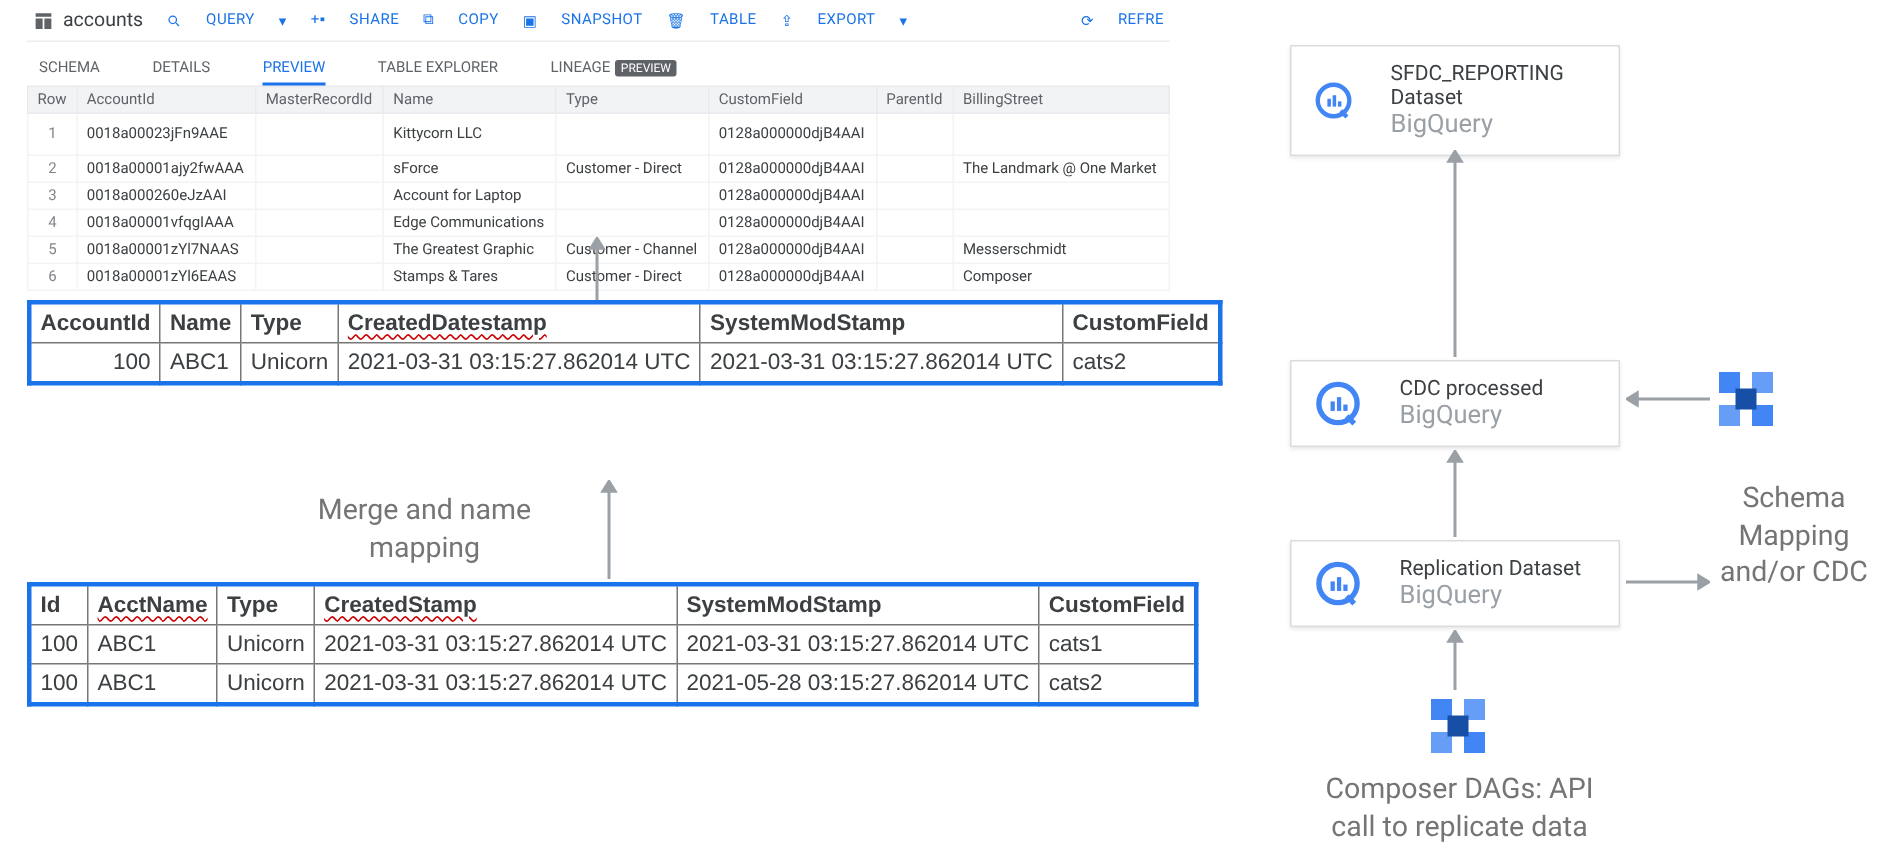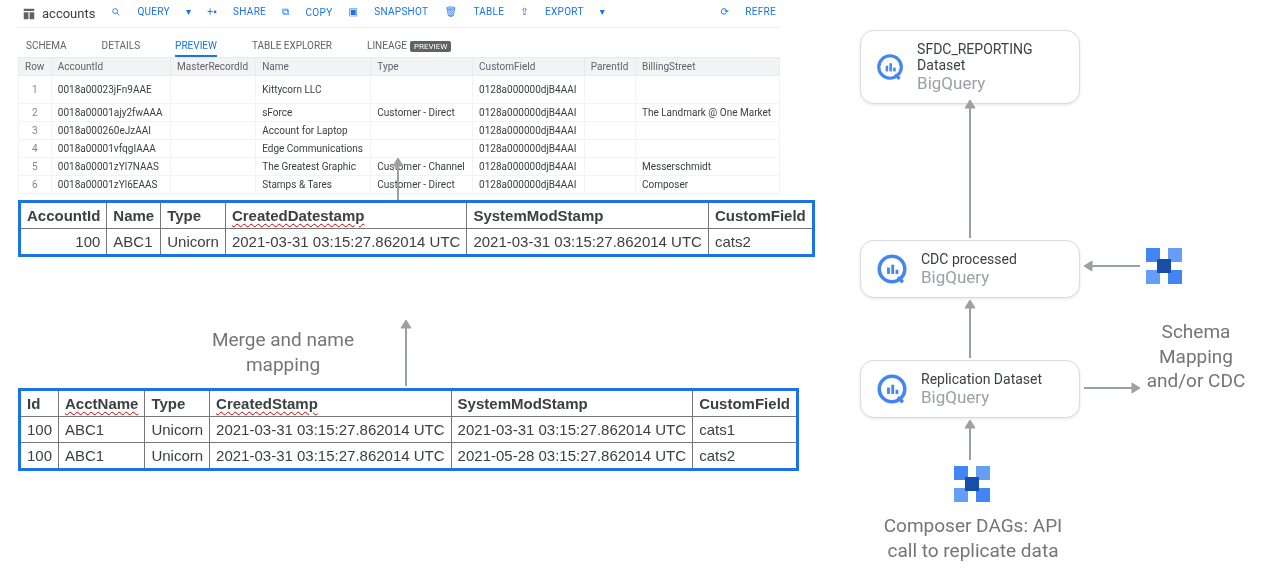--- a/index.html
+++ b/index.html
@@ -1,36 +1,36 @@
 <!DOCTYPE html>
 <html><head>
 <meta charset="utf-8">
 <style>
 *{box-sizing:border-box;margin:0;padding:0}
 body{font-family:'Roboto',Arial,sans-serif;background:#fff;width:1262px;height:573px;position:relative;font-size:12px;color:#3c4043}
 .bq-panel{position:absolute;left:18px;top:0;width:762px}
-.bq-head{display:flex;align-items:flex-start;gap:16px;padding:6px 4px;border-bottom:1px solid #eee}
+.bq-head{display:flex;align-items:center;gap:16px;padding:6px 4px;border-bottom:1px solid #eee}
 .bq-head .ti{display:flex;align-items:center;gap:6px;font-size:13px;color:#3c4043}
 .bq-head .act{color:#1a73e8;font-size:10px;display:flex;align-items:center;gap:16px;letter-spacing:.3px}
 .tabs{display:flex;gap:35px;padding:8px 8px 0;font-size:10px;color:#5f6368}
 .tabs .tab{padding:4px 0}
 .tabs .tab.active{color:#1a73e8;border-bottom:2px solid #1a73e8}
 .badge{background:#5f6368;color:#fff;font-size:8px;padding:1px 4px;border-radius:2px;margin-left:3px}
 .grid{width:100%;border-collapse:collapse;font-size:10px;color:#3c4043}
 .grid th{background:#f1f3f4;text-align:left;padding:3px 6px;font-weight:400;color:#5f6368;border:1px solid #e8eaed}
 .grid td{padding:3px 6px;border:1px solid #f1f3f4;color:#3c4043}
 .grid td:first-child{text-align:center;color:#80868b}
 .map-table{position:absolute;border:3px solid #1a73e8;border-collapse:collapse}
 .map-table th,.map-table td{border:1px solid #777;padding:4px 6px;font-size:15px;text-align:left;font-family:Arial}
 .map-table th{font-weight:700}
 .map-table td:first-child{text-align:right}
 .squiggle{text-decoration:underline wavy #c00 1px;text-underline-offset:2px}
 .label-text{position:absolute;font-size:19px;color:#757575;font-weight:400;text-align:center;line-height:1.3}
 .arrow{position:absolute;stroke:#9aa0a6;fill:#9aa0a6}
-.node{position:absolute;background:#fff;border:1px solid #dadce0;border-radius:14px;box-shadow:0 1px 3px rgba(0,0,0,.1);padding:10px 14px;display:flex;align-items:center;gap:12px;width:220px}
+.node{position:absolute;background:#fff;border:1px solid #dadce0;border-radius:0;box-shadow:0 1px 3px rgba(0,0,0,.1);padding:10px 14px;display:flex;align-items:center;gap:24px;width:220px}
 .node .txt .t1{font-size:14px;color:#3c4043}
 .node .txt .t2{font-size:17px;color:#9aa0a6}
 .bq-icon{width:34px;height:34px}
 .hex-icon{position:absolute}
 </style>
 </head>
 <body>
 
 <div class="bq-panel">
   <div class="bq-head">

